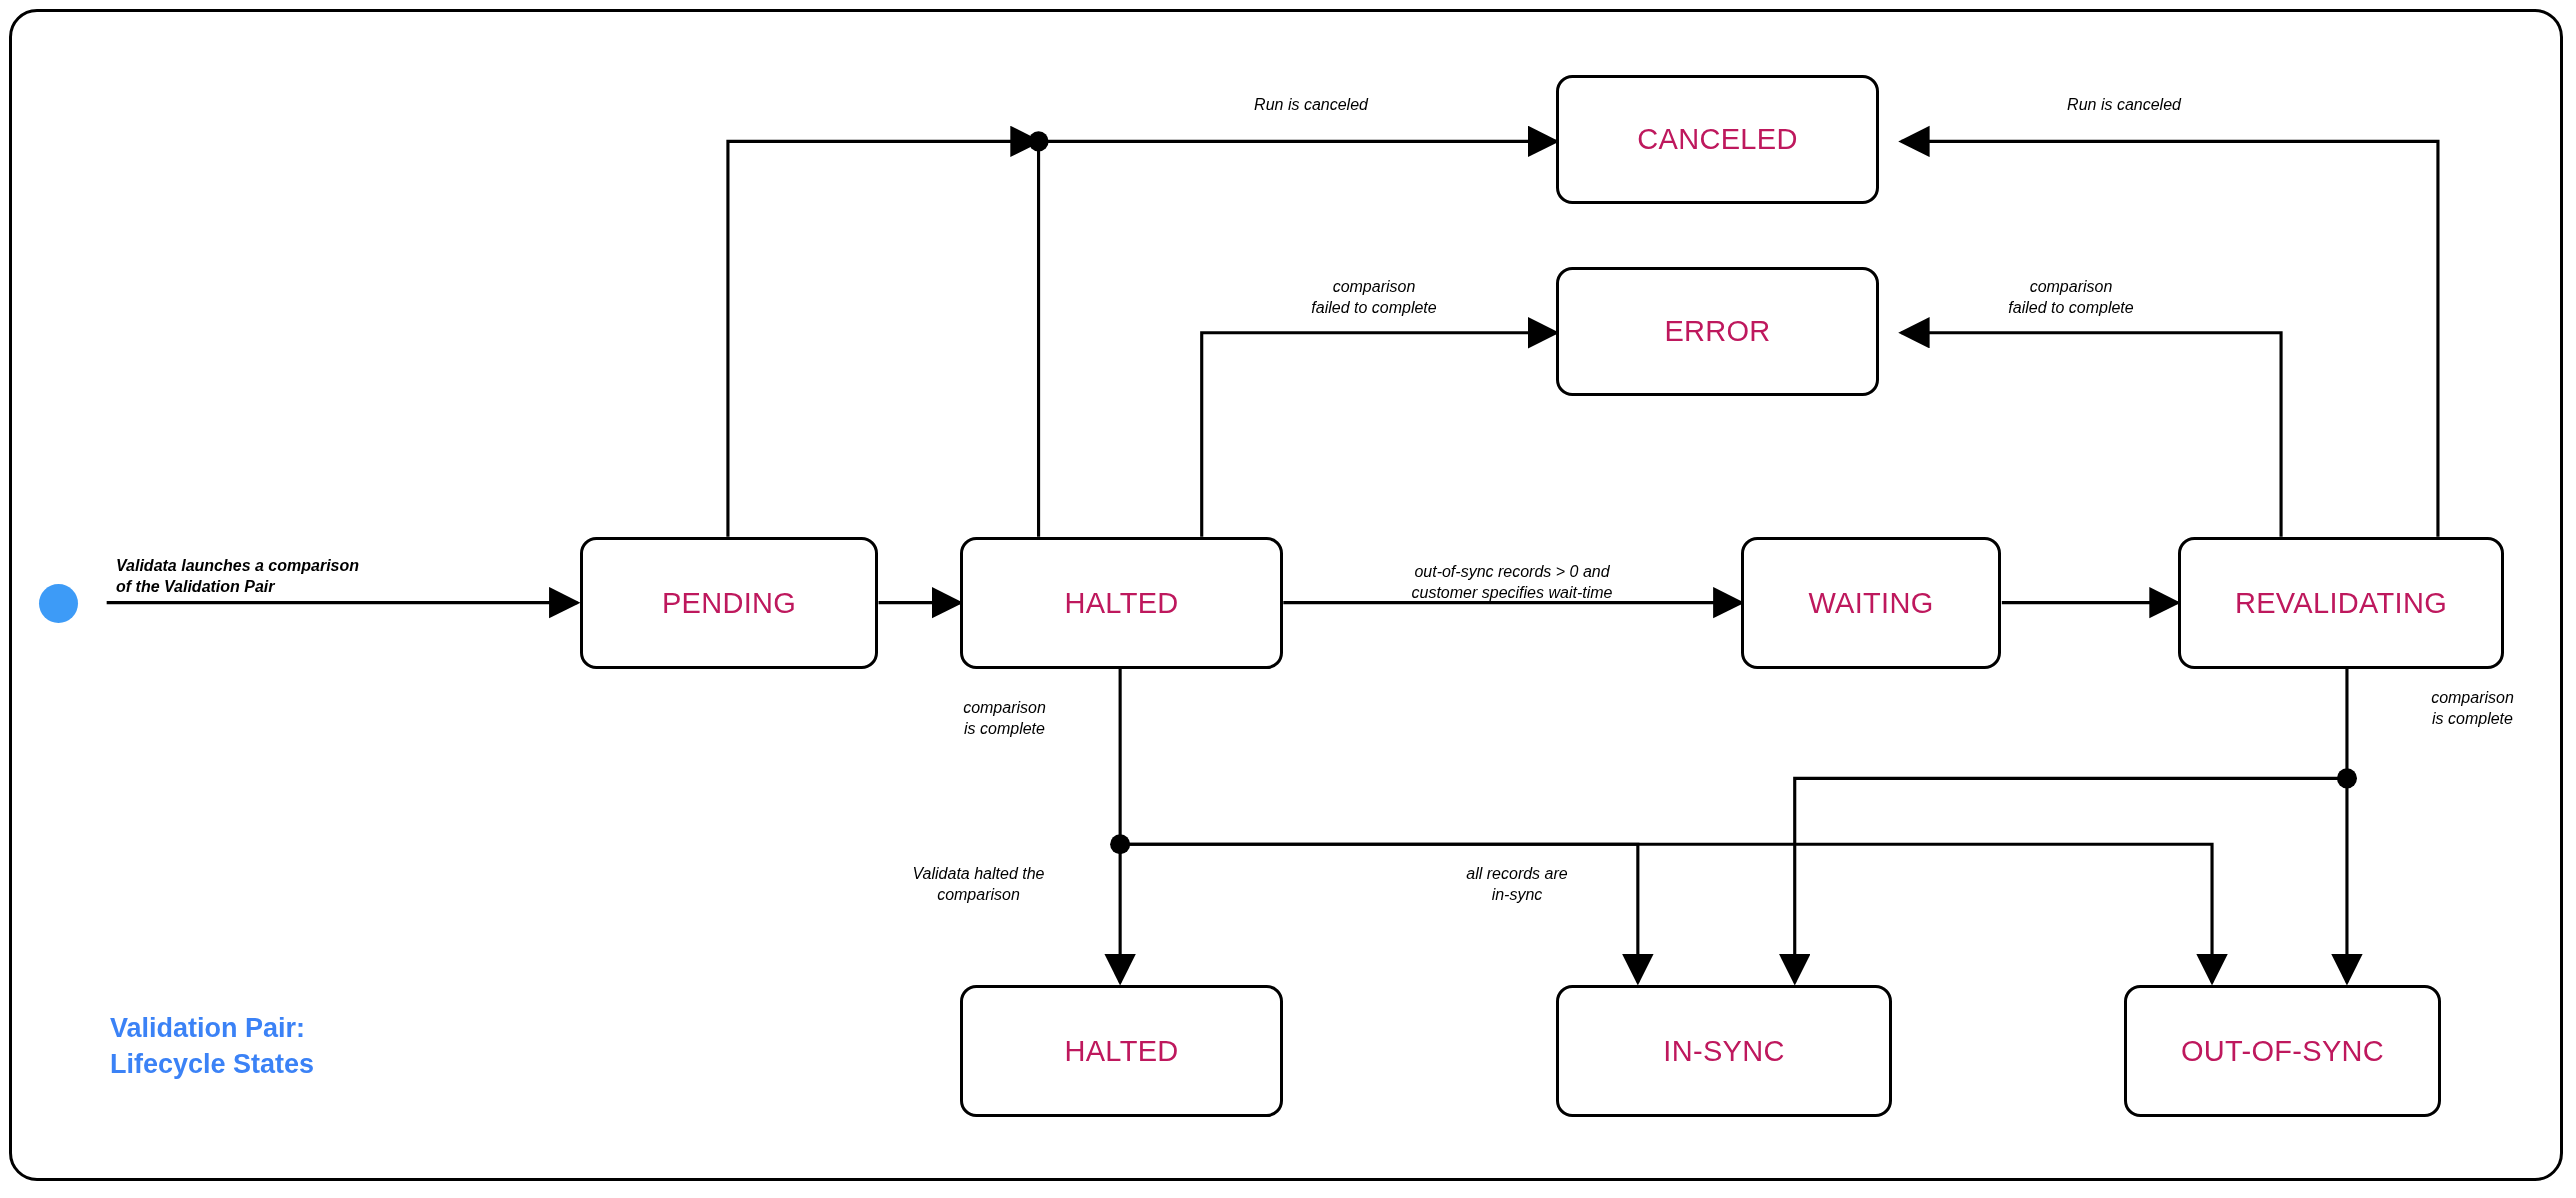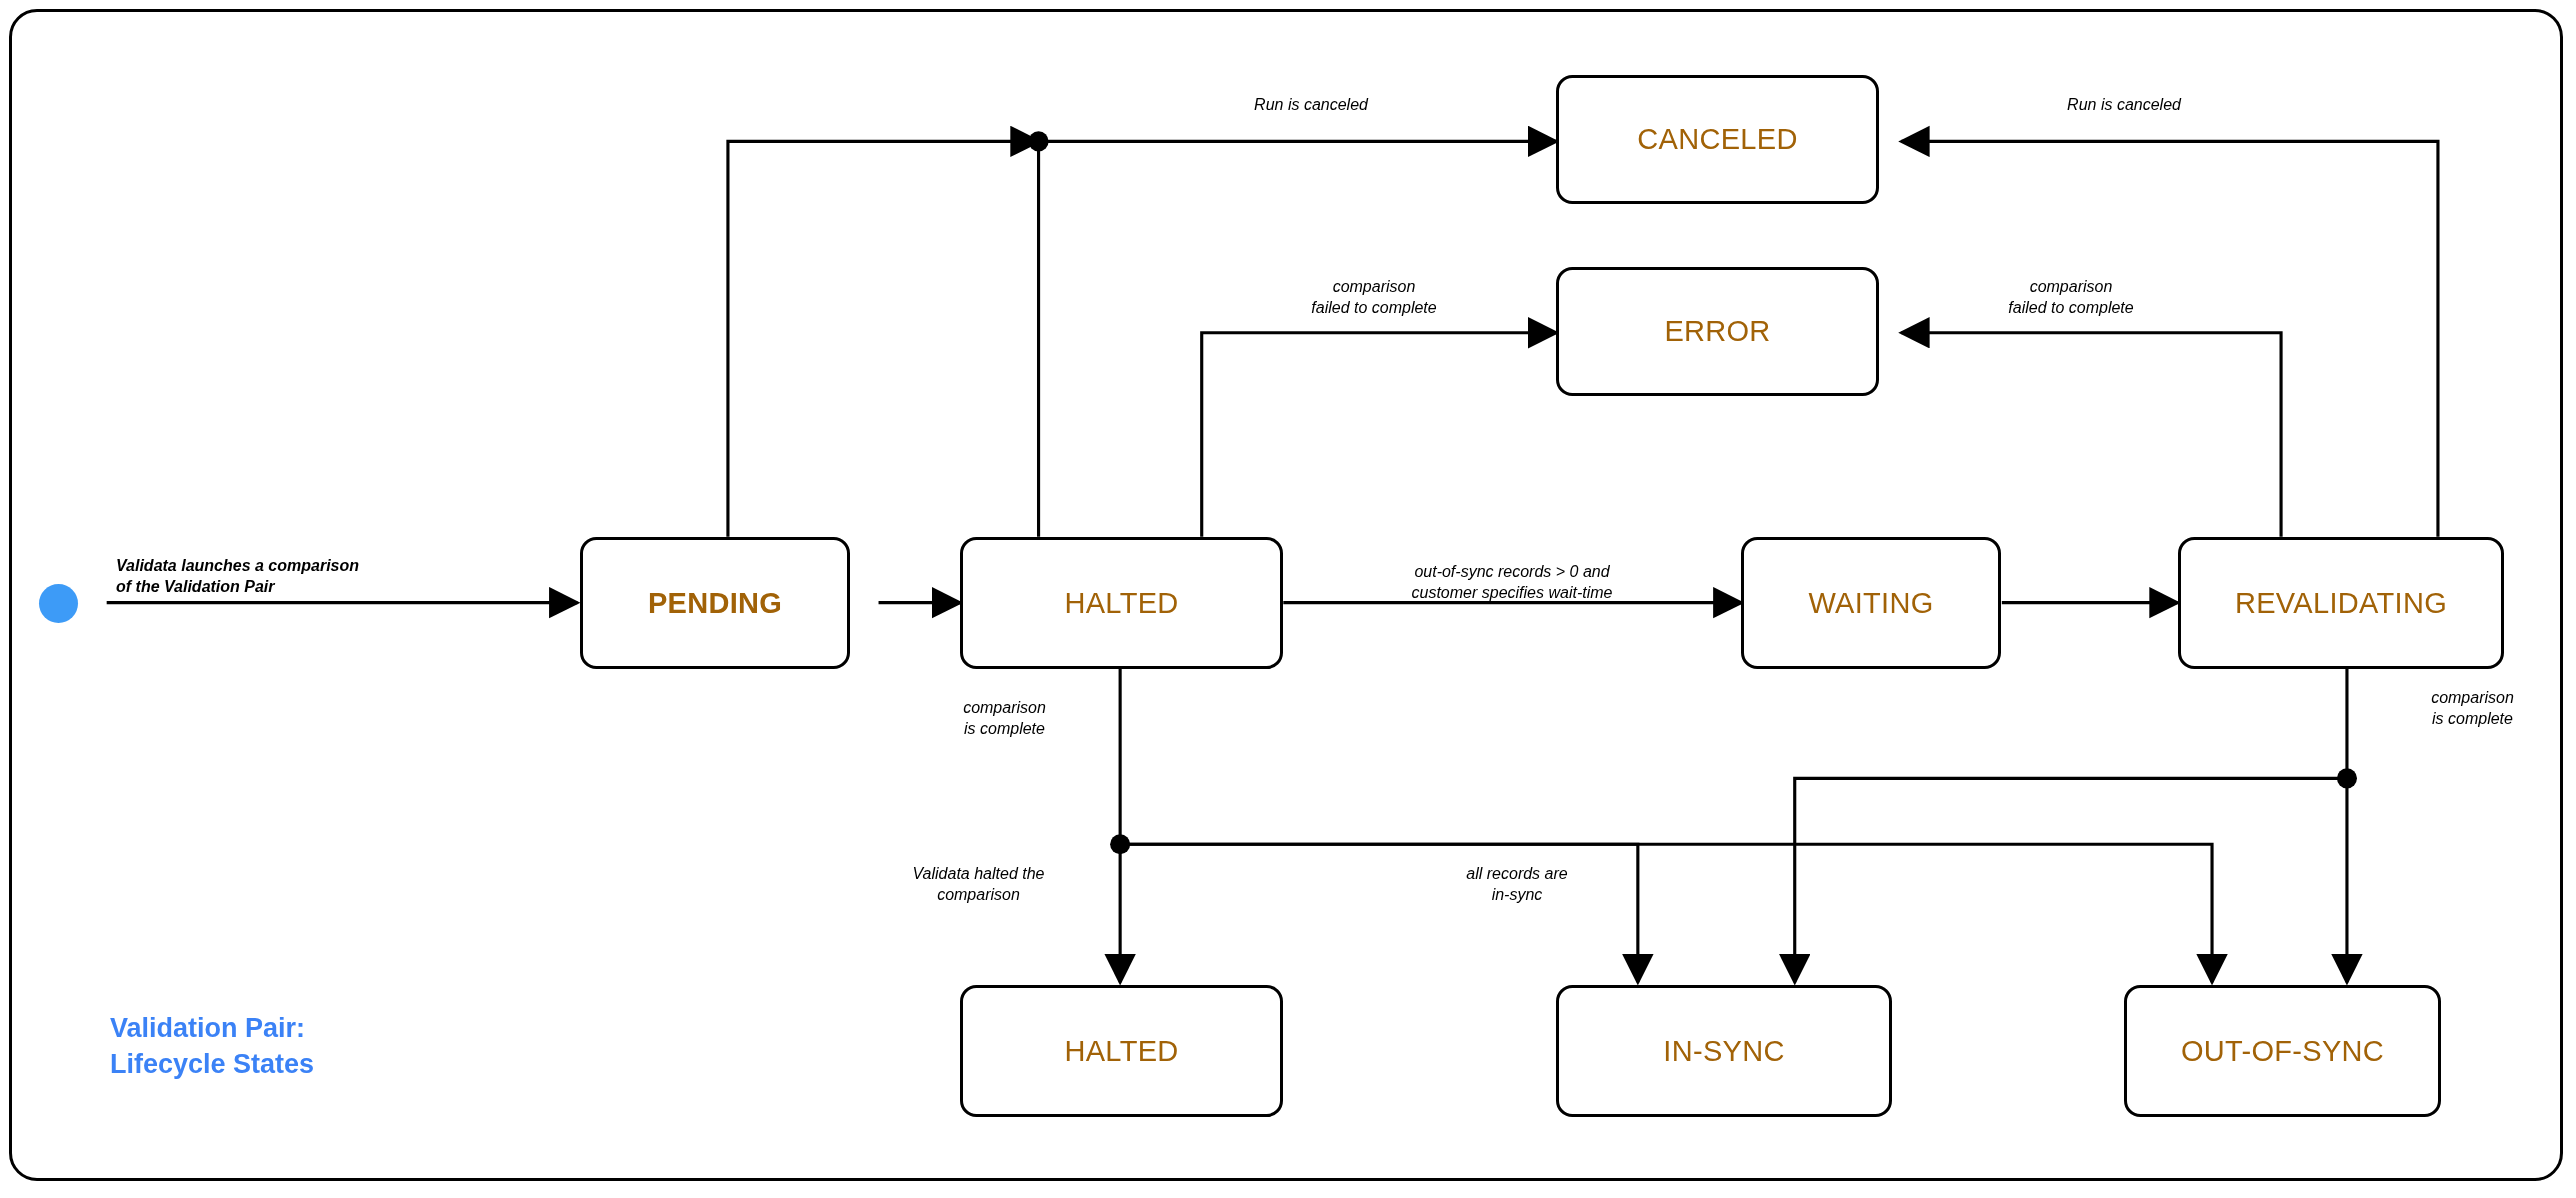--- a/index.html
+++ b/index.html
@@ -37,21 +37,21 @@
   .node {
     position: absolute;
     box-sizing: border-box;
     border: 3.1px solid #000000;
     border-radius: 16.3px;
     background: #ffffff;
     display: flex;
     align-items: center;
     justify-content: center;
     font-size: 29px;
-    color: #a16207;
+    color: #be185d;
     letter-spacing: 0.3px;
   }
   .edge-label {
     position: absolute;
     font-style: italic;
     font-size: 16px;
     color: #000000;
     line-height: 1.32;
     text-align: center;
     white-space: pre-line;
@@ -123,21 +123,21 @@
       <circle cx="3740" cy="1240" r="16" fill="#000000" stroke="none"></circle>
       <line x1="3740" y1="1240" x2="3740" y2="1565" marker-end="url(#arrow)"></line>
 
       <path d="M3740,1240 L2860,1240 L2860,1565" marker-end="url(#arrow)"></path>
 
     </g>
   </svg>
 
   <div class="start-dot" style="left:39px; top:584px;"></div>
 
-  <div class="node" style="left:580px; top:537px; width:270px; height:132px;font-weight:bold;">PENDING</div>
+  <div class="node" style="left:580px; top:537px; width:298px; height:132px;">PENDING</div>
   <div class="node" style="left:960px; top:537px; width:323px; height:132px;">HALTED</div>
   <div class="node" style="left:1741px; top:537px; width:260px; height:132px;">WAITING</div>
   <div class="node" style="left:2178px; top:537px; width:326px; height:132px;">REVALIDATING</div>
 
   <div class="node" style="left:1556px; top:75px; width:323px; height:129px;">CANCELED</div>
   <div class="node" style="left:1556px; top:267px; width:323px; height:129px;">ERROR</div>
 
   <div class="node" style="left:960px; top:985px; width:323px; height:132px;">HALTED</div>
   <div class="node" style="left:1556px; top:985px; width:336px; height:132px;">IN-SYNC</div>
   <div class="node" style="left:2124px; top:985px; width:317px; height:132px;">OUT-OF-SYNC</div>

